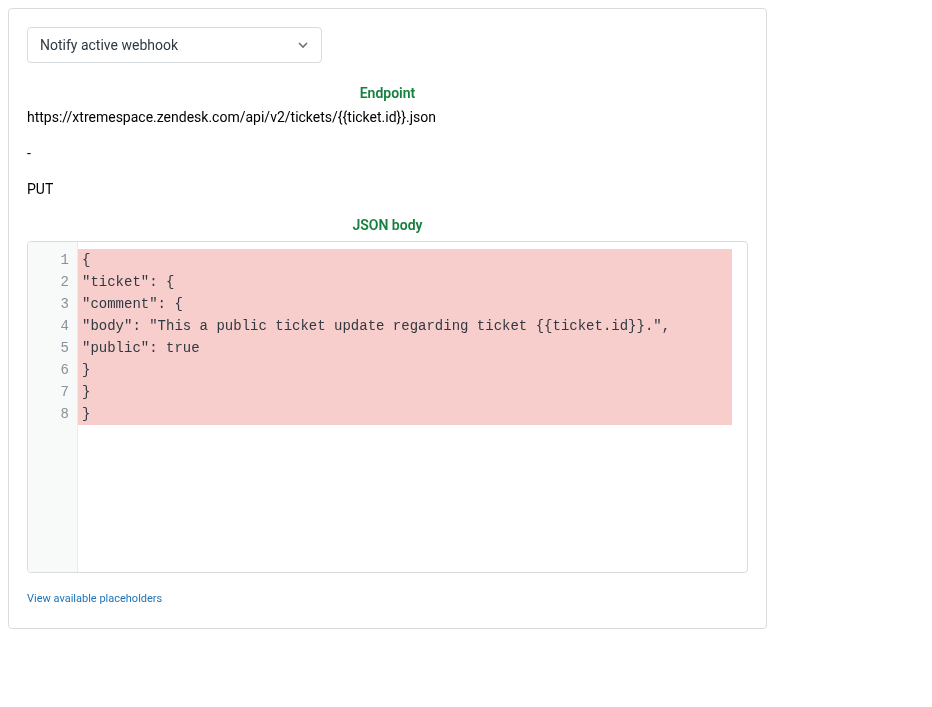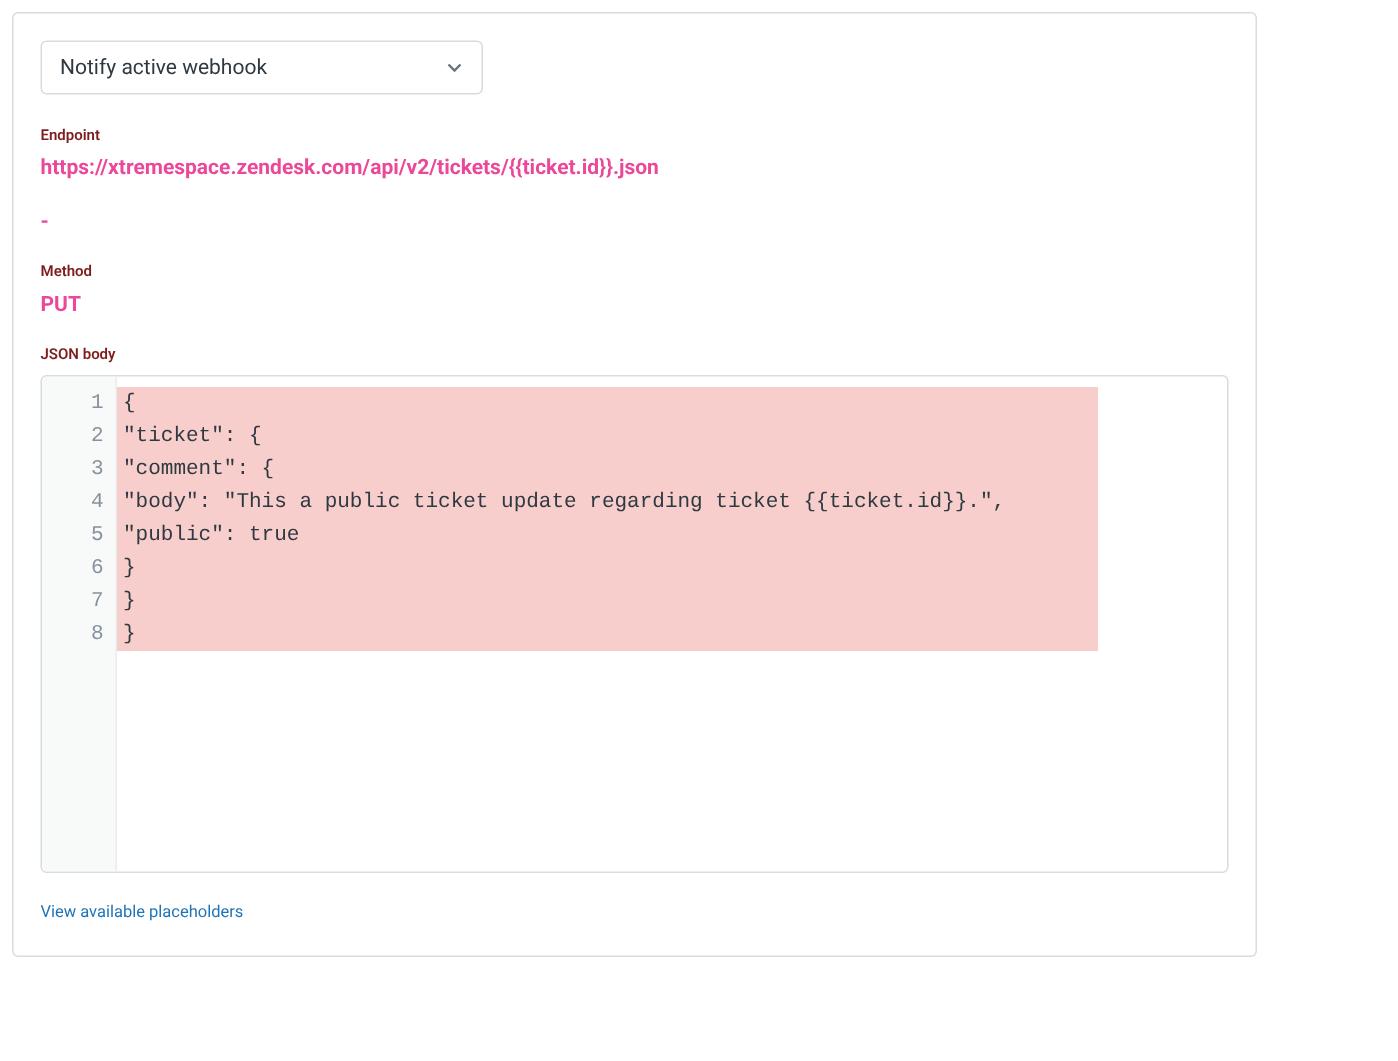--- a/index.html
+++ b/index.html
@@ -10,21 +10,21 @@
     body {
       font-family: -apple-system, BlinkMacSystemFont, "Segoe UI", Roboto, Helvetica, Arial, sans-serif;
       background: #ffffff;
       padding: 8px;
       color: #2f3941;
     }
     .panel {
       border: 1px solid #d8dcde;
       border-radius: 4px;
       padding: 18px 18px 22px 18px;
-      width: 830px;
+      width: 759px;
     }
     .dropdown-row {
       display: flex;
       gap: 12px;
       margin-bottom: 22px;
     }
     .dropdown {
       display: flex;
       align-items: center;
       justify-content: space-between;
@@ -45,28 +45,29 @@
     }
     .chevron svg {
       width: 12px;
       height: 12px;
     }
     .field-group {
       margin-bottom: 20px;
     }
     .field-label {
       font-weight: 600;
-      font-size: 10px;
-      color: #7f1d1d;
+      font-size: 14px;
+      color: #15803d;
       margin-bottom: 8px;
+      text-align: center;
     }
     .field-value {
       font-size: 14px;
-      color: #ec4899;
-      font-weight: 700;
+      color: #000000;
+      font-weight: 400;
     }
     .json-editor {
       border: 1px solid #d8dcde;
       border-radius: 4px;
       background: #ffffff;
       height: 332px;
       display: flex;
       overflow: hidden;
       margin-bottom: 14px;
     }
@@ -137,21 +138,20 @@
   <div class="field-group">
     <div class="field-label">Endpoint</div>
     <div class="field-value">https://xtremespace.zendesk.com/api/v2/tickets/{{ticket.id}}.json</div>
   </div>
 
   <div class="field-group">
     <div class="field-value">-</div>
   </div>
 
   <div class="field-group">
-    <div class="field-label">Method</div>
     <div class="field-value">PUT</div>
   </div>
 
   <div class="field-group" style="margin-bottom:10px;">
     <div class="field-label">JSON body</div>
     <div class="json-editor">
       <div class="gutter">
         <div>1</div>
         <div>2</div>
         <div>3</div>

